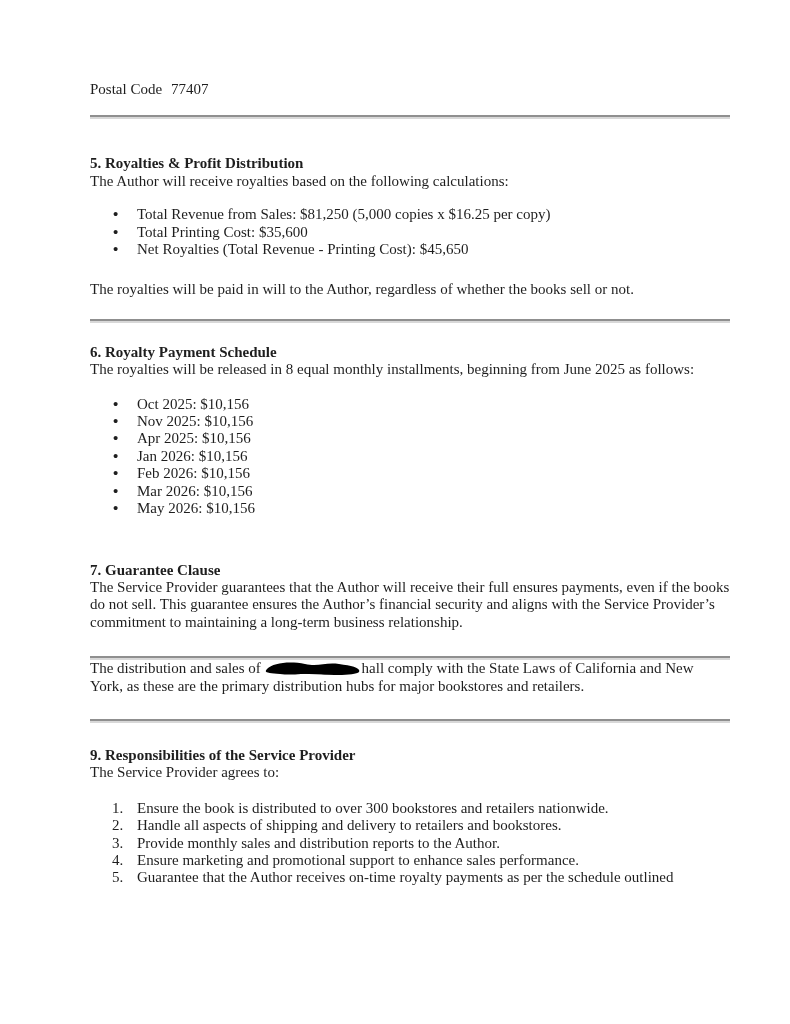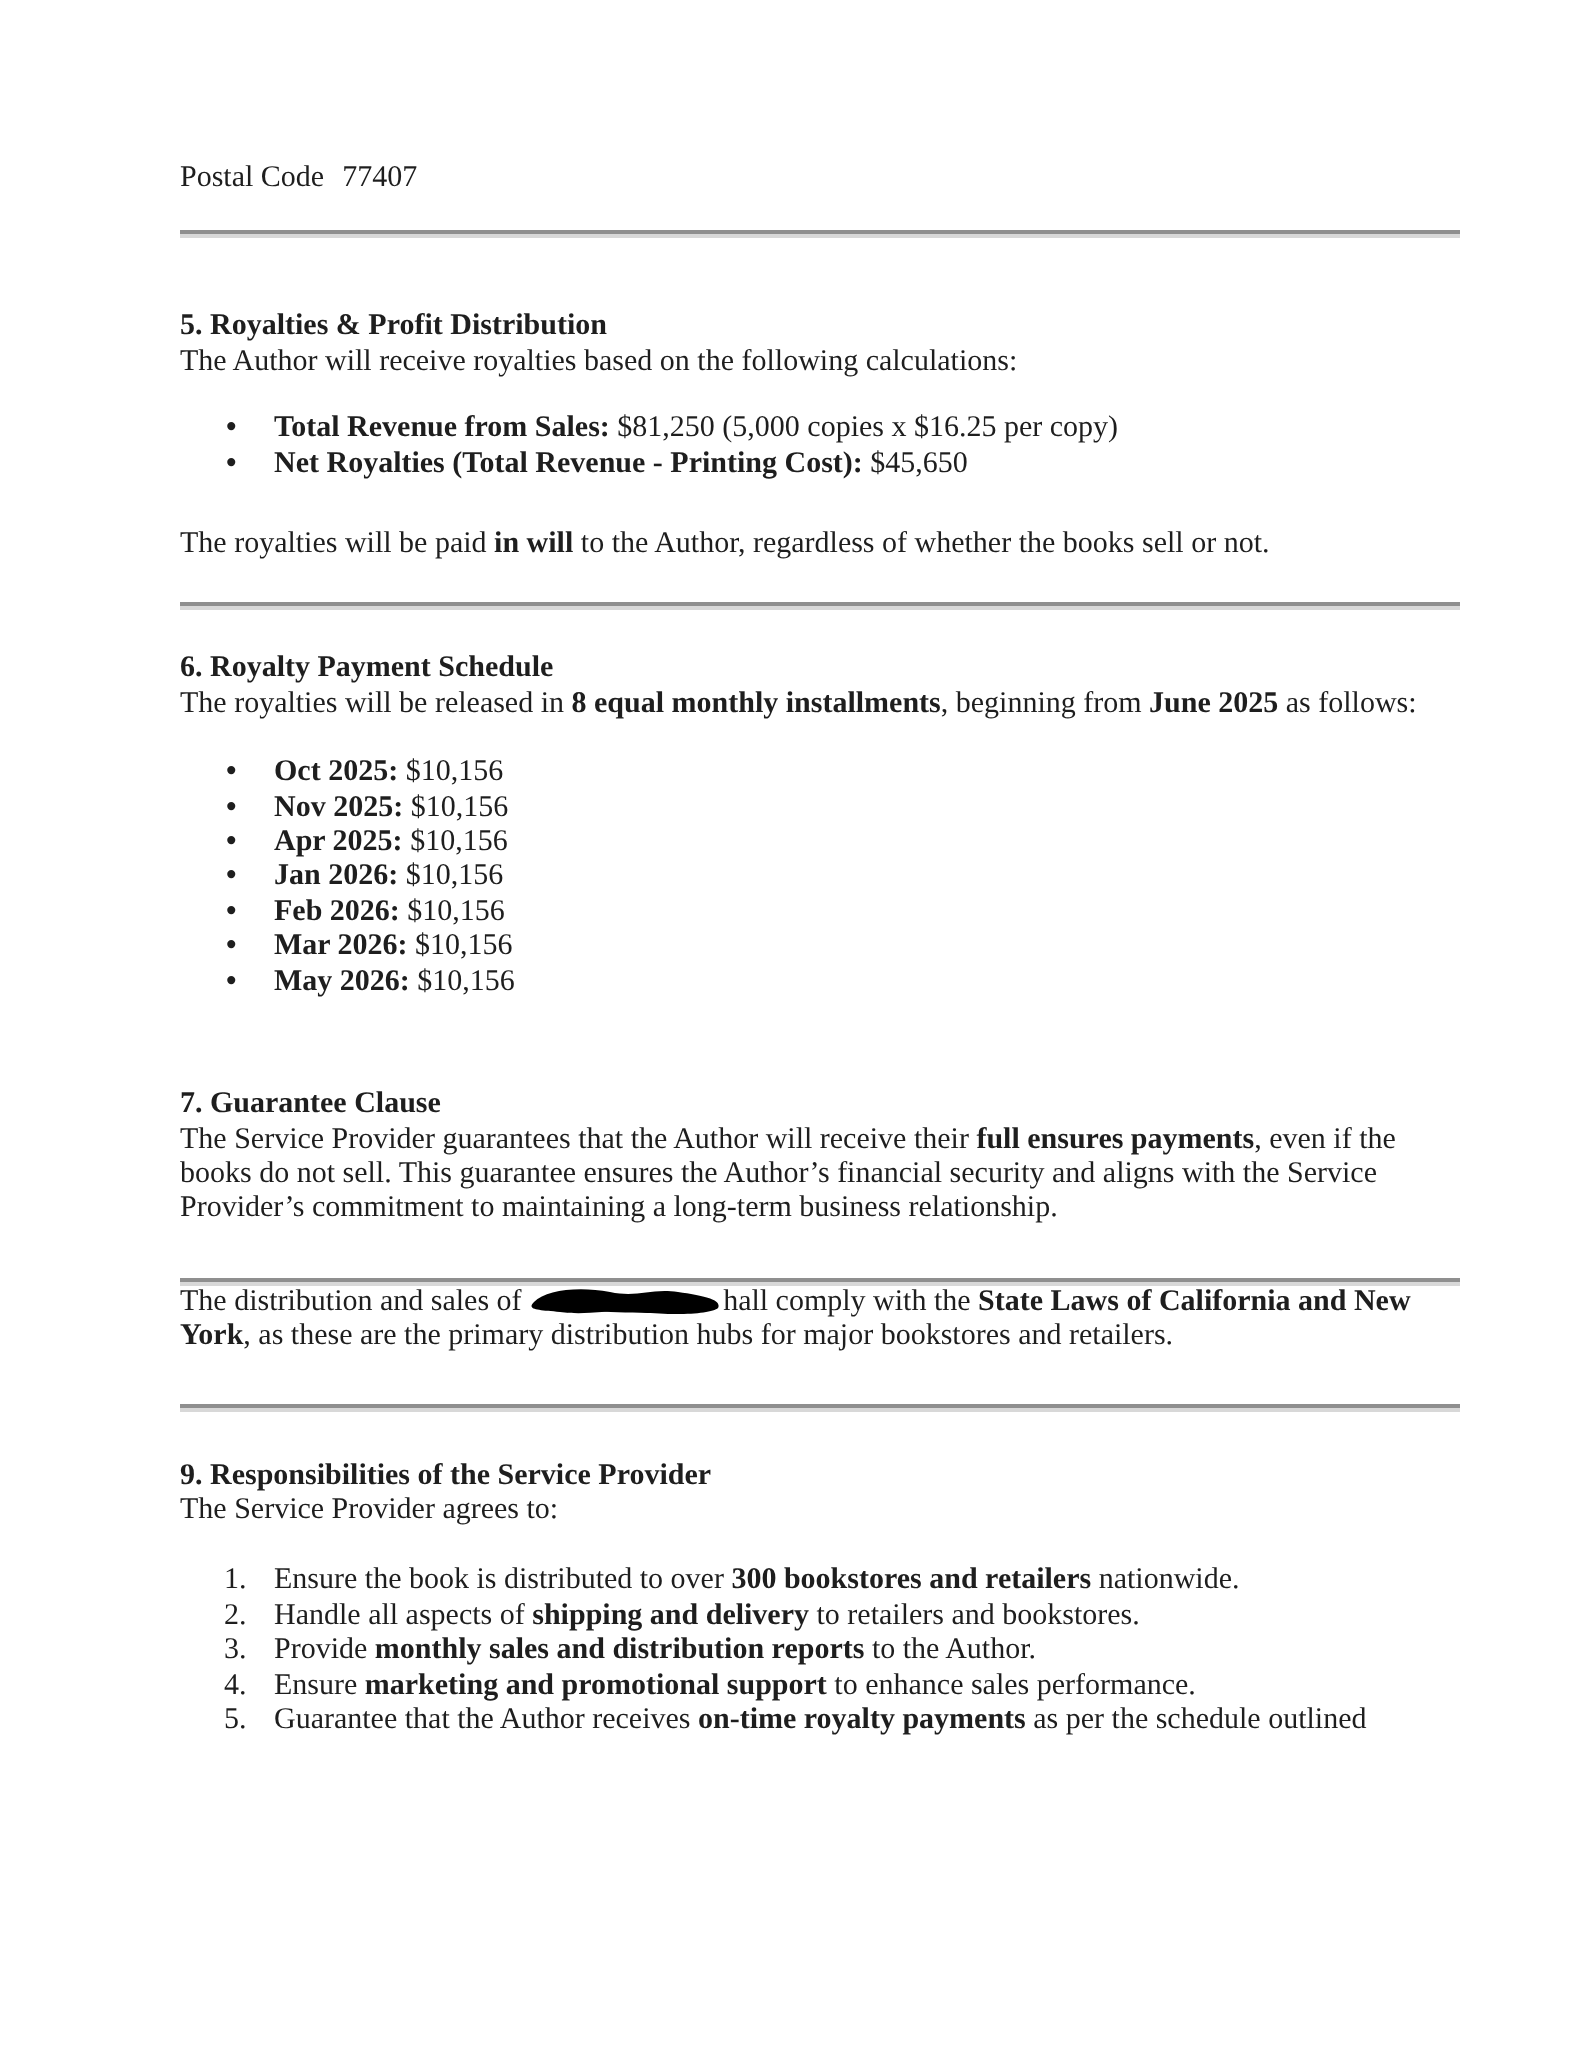--- a/index.html
+++ b/index.html
@@ -13,21 +13,21 @@
     line-height: 17.4px;
     overflow: hidden;
   }
   .page {
     box-sizing: border-box;
     width: 790px;
     height: 1024px;
     padding: 81px 60px 0 90px;
   }
   p { margin: 0; padding: 0; }
-  b { font-weight: bold; text-align: right; }
+  b { font-weight: normal; text-align: right; }
 
   .postal-line { margin: 0; }
   .postal-value { margin-left: 9px; }
 
   .hr {
     height: 2px;
     background: #8f8f8f;
     border-bottom: 2px solid #d8d8d8;
   }
   .hr-1 { margin-top: 17px; }
@@ -79,20 +79,24 @@
   <p class="postal-line"><span>Postal Code</span><span class="postal-value">77407</span></p>
 
   <div class="hr hr-1"></div>
 
   <p class="heading h-5">5. Royalties &amp; Profit Distribution</p>
   <p>The Author will receive royalties based on the following calculations:</p>
   <div class="list">
     <div class="li bulleted">
         <span class="marker"></span>
         <span class="li-text"><b>Total Revenue from Sales:</b><span> $81,250 (5,000 copies x $16.25 per copy)</span></span>
+      </div>
+    <div class="li bulleted">
+        <span class="marker"></span>
+        <span class="li-text"><b>Total Printing Cost:</b><span> $35,600</span></span>
       </div>
     <div class="li bulleted">
         <span class="marker"></span>
         <span class="li-text"><b>Net Royalties (Total Revenue - Printing Cost):</b><span> $45,650</span></span>
       </div>
   </div>
   <p class="note"><span>The royalties will be paid </span><b>in will</b><span> to the Author, regardless of whether the books sell or not.</span></p>
 
   <div class="hr hr-2"></div>
 

